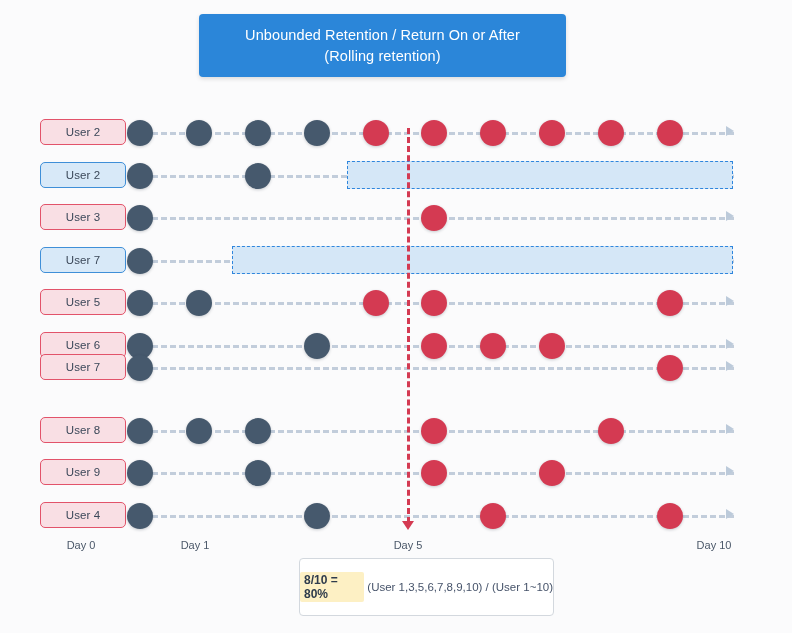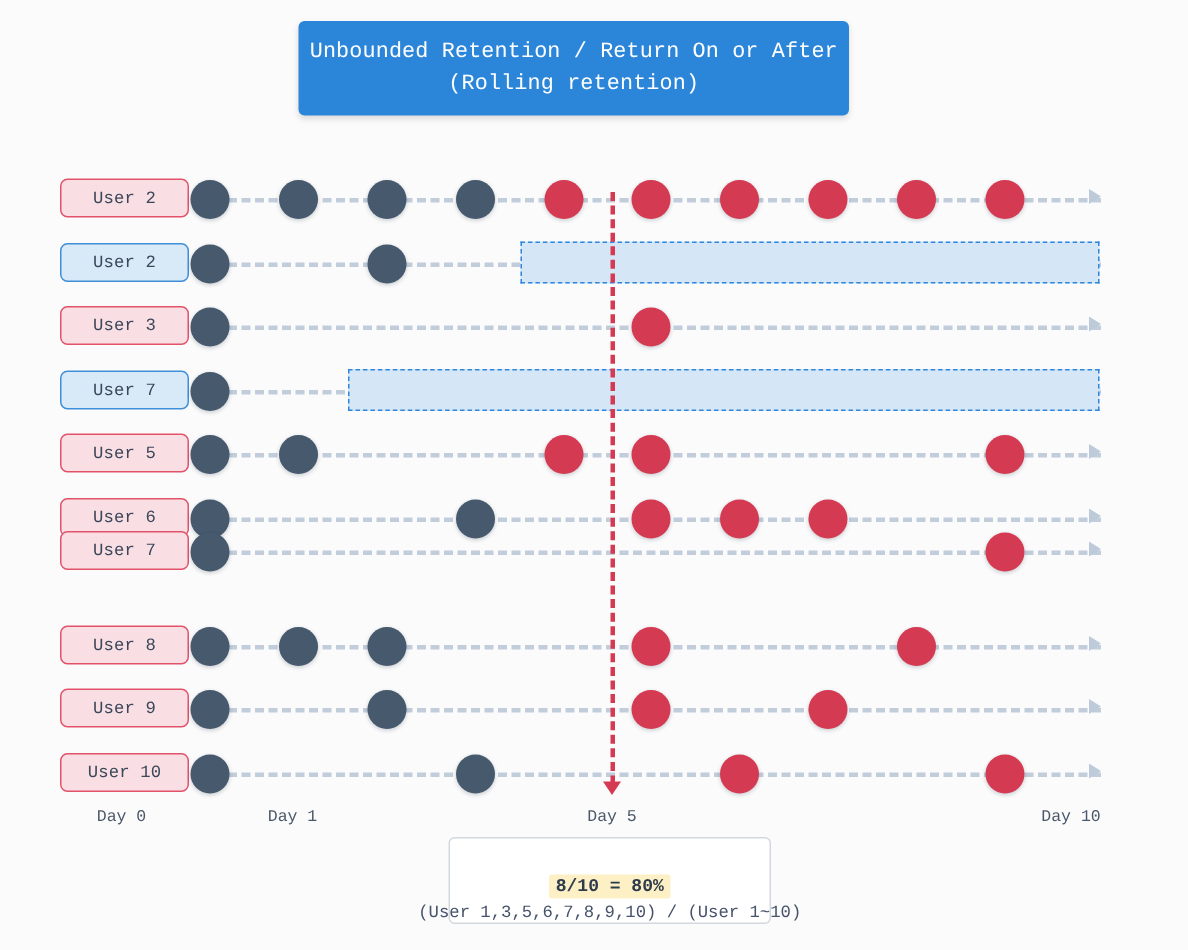--- a/index.html
+++ b/index.html
@@ -14,21 +14,20 @@
     overflow: hidden;
     position: relative;
     color: #3d4a5c;
   }
 
   #stage {
     position: absolute;
     left: 0; top: 0;
     width: 792px;
     height: 633px;
-    font-family: Liberation Mono, monospace;
   }
 
   
   .title-banner {
     position: absolute;
     left: 199px;
     top: 14px;
     width: 367px;
     height: 63px;
     background: #2b86d9;
@@ -144,30 +143,30 @@
     color: #4b5869;
     transform: translateX(-50%);
     white-space: nowrap;
   }
 
   
   .summary {
     position: absolute;
     left: 299px;
     top: 558px;
-    width: 215px;
+    width: 255px;
     height: 58px;
     box-sizing: border-box;
     background: #ffffff;
     border: 1px solid #d3d8de;
     border-radius: 4px;
     display: flex;
-    flex-direction: column;
+    flex-direction: row;
     align-items: center;
-    justify-content: flex-end;
+    justify-content: flex-start;
     gap: 3px;
   }
   .summary-main {
     font-size: 12px;
     font-weight: bold;
     color: #2e3b4c;
     background: #fdf0c4;
     padding: 1px 4px;
     border-radius: 2px;
   }
@@ -265,21 +264,21 @@
       <div class="row" style="top: 456px;">
         <div class="user-chip">User 9</div>
         <div class="track"></div>
         <div class="track-arrow"></div>
         <div class="dot dark" style="left: 139.9px;"></div>
         <div class="dot dark" style="left: 257.7px;"></div>
         <div class="dot red" style="left: 434.4px;"></div>
         <div class="dot red" style="left: 552.2px;"></div>
       </div>
       <div class="row" style="top: 499px;">
-        <div class="user-chip">User 10</div>
+        <div class="user-chip">User 4</div>
         <div class="track"></div>
         <div class="track-arrow"></div>
         <div class="dot dark" style="left: 139.9px;"></div>
         <div class="dot dark" style="left: 316.6px;"></div>
         <div class="dot red" style="left: 493.3px;"></div>
         <div class="dot red" style="left: 670px;"></div>
       </div>
     </div>
 
   <div class="cutline"></div>

